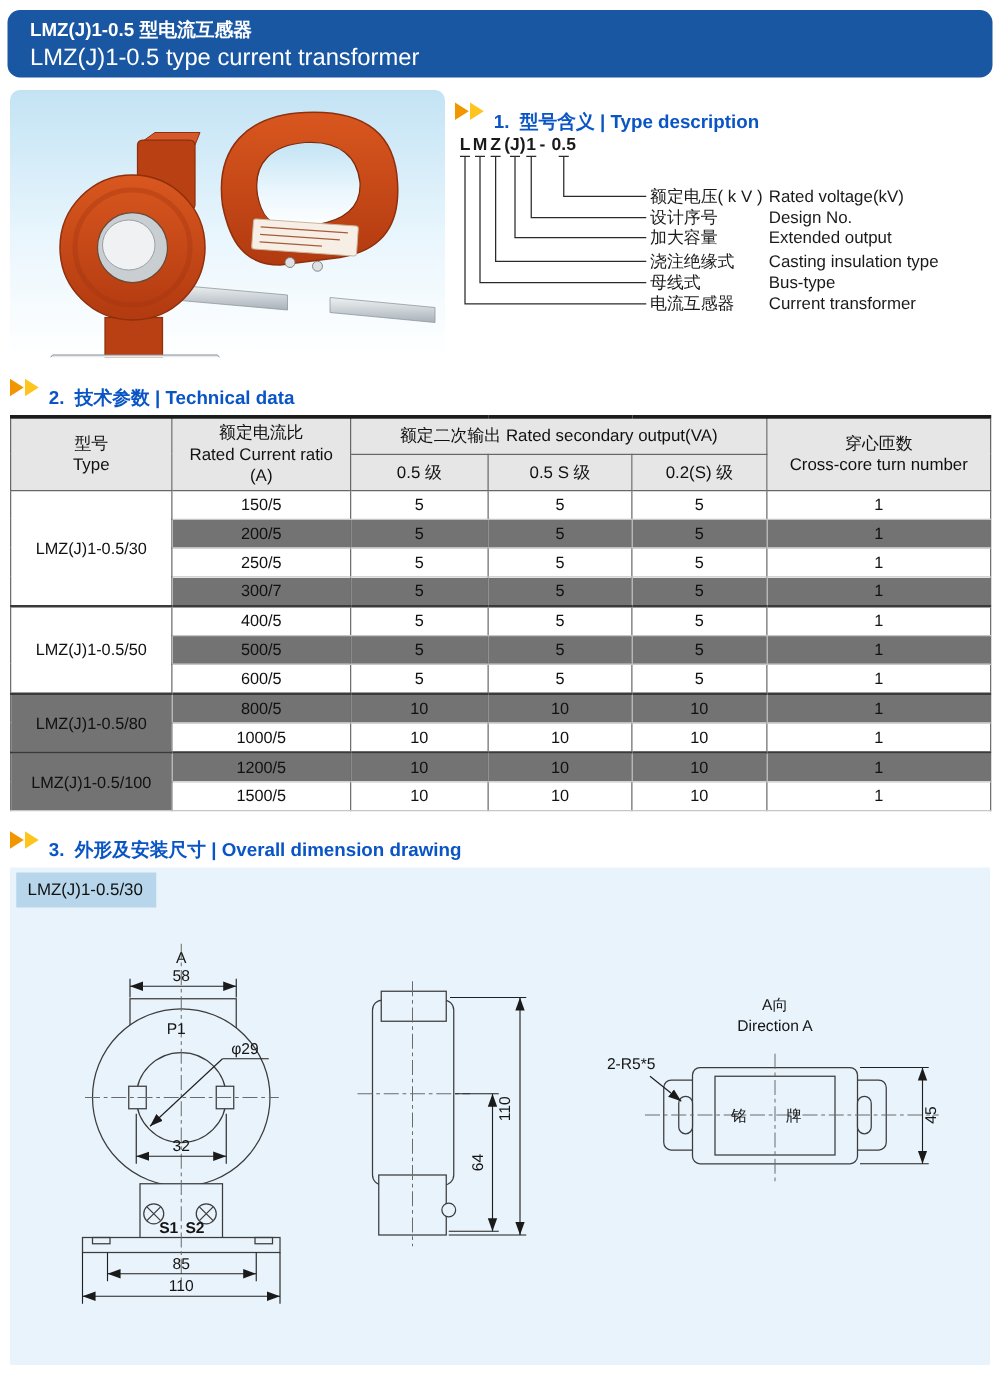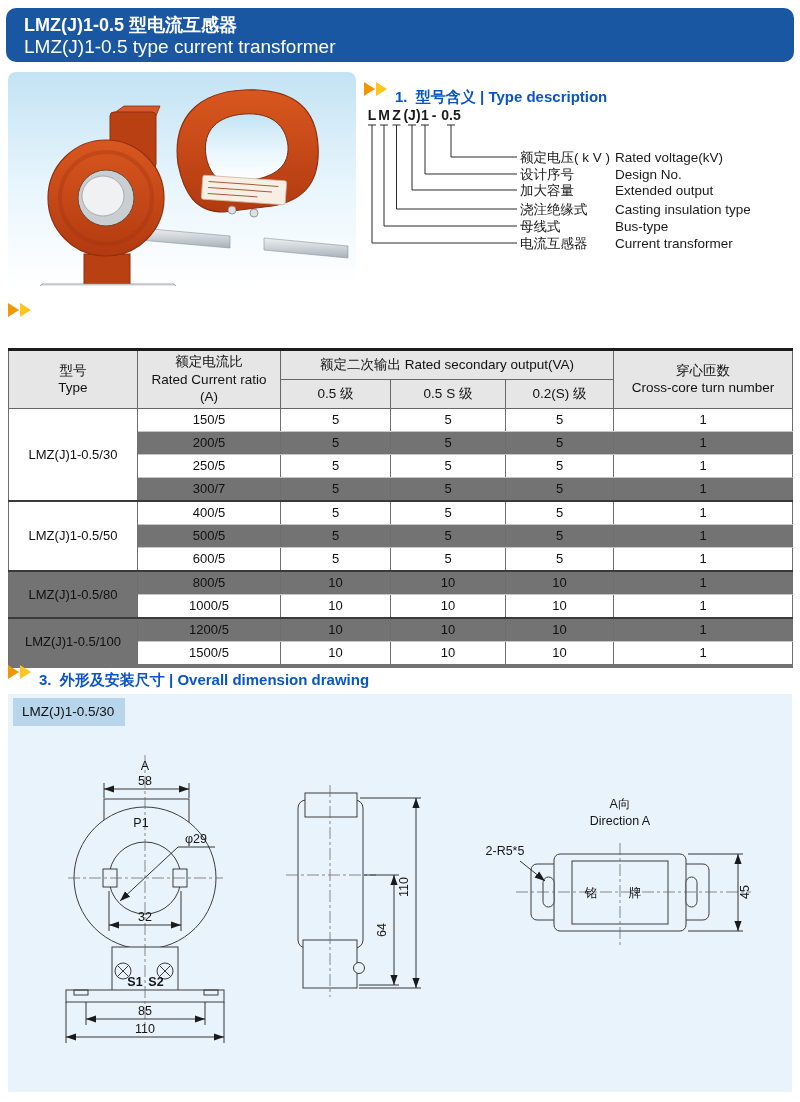--- a/index.html
+++ b/index.html
@@ -1,43 +1,43 @@
 <!DOCTYPE html>
 <html><head>
 <meta charset="utf-8">
 <style>
   html,body{margin:0;padding:0;background:#fff;}
   #page{position:relative;width:800px;height:1102px;background:#fff;overflow:hidden;
         font-family:"Liberation Sans","DejaVu Sans",sans-serif;color:#111;}
   
   #hdr{position:absolute;left:6px;top:8px;width:788px;height:54px;background:#1a57a3;
        border-radius:10px;color:#fff;padding:5px 0 0 18px;box-sizing:border-box;}
-  #hdr .t1{font-size:18px;font-weight:bold;line-height:24px;}
+  #hdr .t1{font-size:15px;font-weight:bold;line-height:24px;}
   #hdr .t2{font-size:19px;line-height:20px;}
   
   #photo{position:absolute;left:8px;top:72px;width:348px;height:214px;border-radius:8px;overflow:hidden;}
   
   .sec-title{position:absolute;display:flex;align-items:center;height:20px;}
   .arr{width:0;height:0;border-top:7px solid transparent;border-bottom:7px solid transparent;
        border-left:11px solid #f29600;margin-right:1px;}
   .arr.a2{border-left-color:#ffc41d;}
   .sec-text{color:#0a55c5;font-weight:bold;font-size:15px;margin-left:7px;white-space:pre;margin-top:16px;}
   #st1{left:364px;top:79px;}
   #st2{left:8px;top:300px;}
   #st3{left:8px;top:662px;}
   
   #typecode{position:absolute;left:360px;top:100px;}
   #typecode text{fill:#1a1a1a;}
   .code-char{font-size:14px;font-weight:bold;}
   .lbl-zh{font-size:13.5px;}
   .lbl-en{font-size:13.5px;}
   .tline{stroke:#2a2a2a;stroke-width:1;fill:none;}
   
-  #tech{position:absolute;left:8px;top:348px;width:784px;border-collapse:collapse;table-layout:fixed;
-        border-top:3px solid #1c1c1c;border-bottom:4px solid #737373;font-size:13px;border-radius:28px;}
+  #tech{position:absolute;left:8px;top:332px;width:784px;border-collapse:collapse;table-layout:fixed;
+        border-top:3px solid #1c1c1c;border-bottom:1px solid #737373;font-size:13px;border-radius:28px;}
   #tech th{background:#e6e6e6;font-weight:normal;border:1px solid #676767;padding:2px 0;line-height:1.3;font-size:13.5px;}
   #tech td{border-left:1px solid #6e6e6e;border-right:1px solid #6e6e6e;
            border-top:1px solid #c6c6c6;border-bottom:1px solid #c6c6c6;
            height:22px;text-align:center;padding:0;}
   #tech tr.alt td{background:#737373;}
   #tech td.type-cell{background:#fff;}
   #tech tr.group-start td{border-top:2px solid #3a3a3a;}
   #tech th,#tech td{overflow:hidden;}
   
   #panel{position:absolute;left:8px;top:694px;width:784px;height:398px;background:#e9f3fb;}
@@ -143,20 +143,21 @@
     <text class="lbl-en" x="255" y="113.5">Casting insulation type</text>
     <text class="lbl-zh" x="160" y="130.5">母线式</text>
     <text class="lbl-en" x="255" y="130.5">Bus-type</text>
     <text class="lbl-zh" x="160" y="147.5">电流互感器</text>
     <text class="lbl-en" x="255" y="147.5">Current transformer</text>
   </svg>
 
   <div class="sec-title" id="st2">
     <span class="arr a1"></span>
     <span class="arr a2"></span>
+    <span class="sec-text">2.  技术参数 | Technical data</span>
   </div>
 
   <table id="tech">
     <colgroup>
       <col style="width:129px">
         <col style="width:143px">
         <col style="width:110px">
       <col style="width:115px">
         <col style="width:108px">
         <col style="width:179px">

